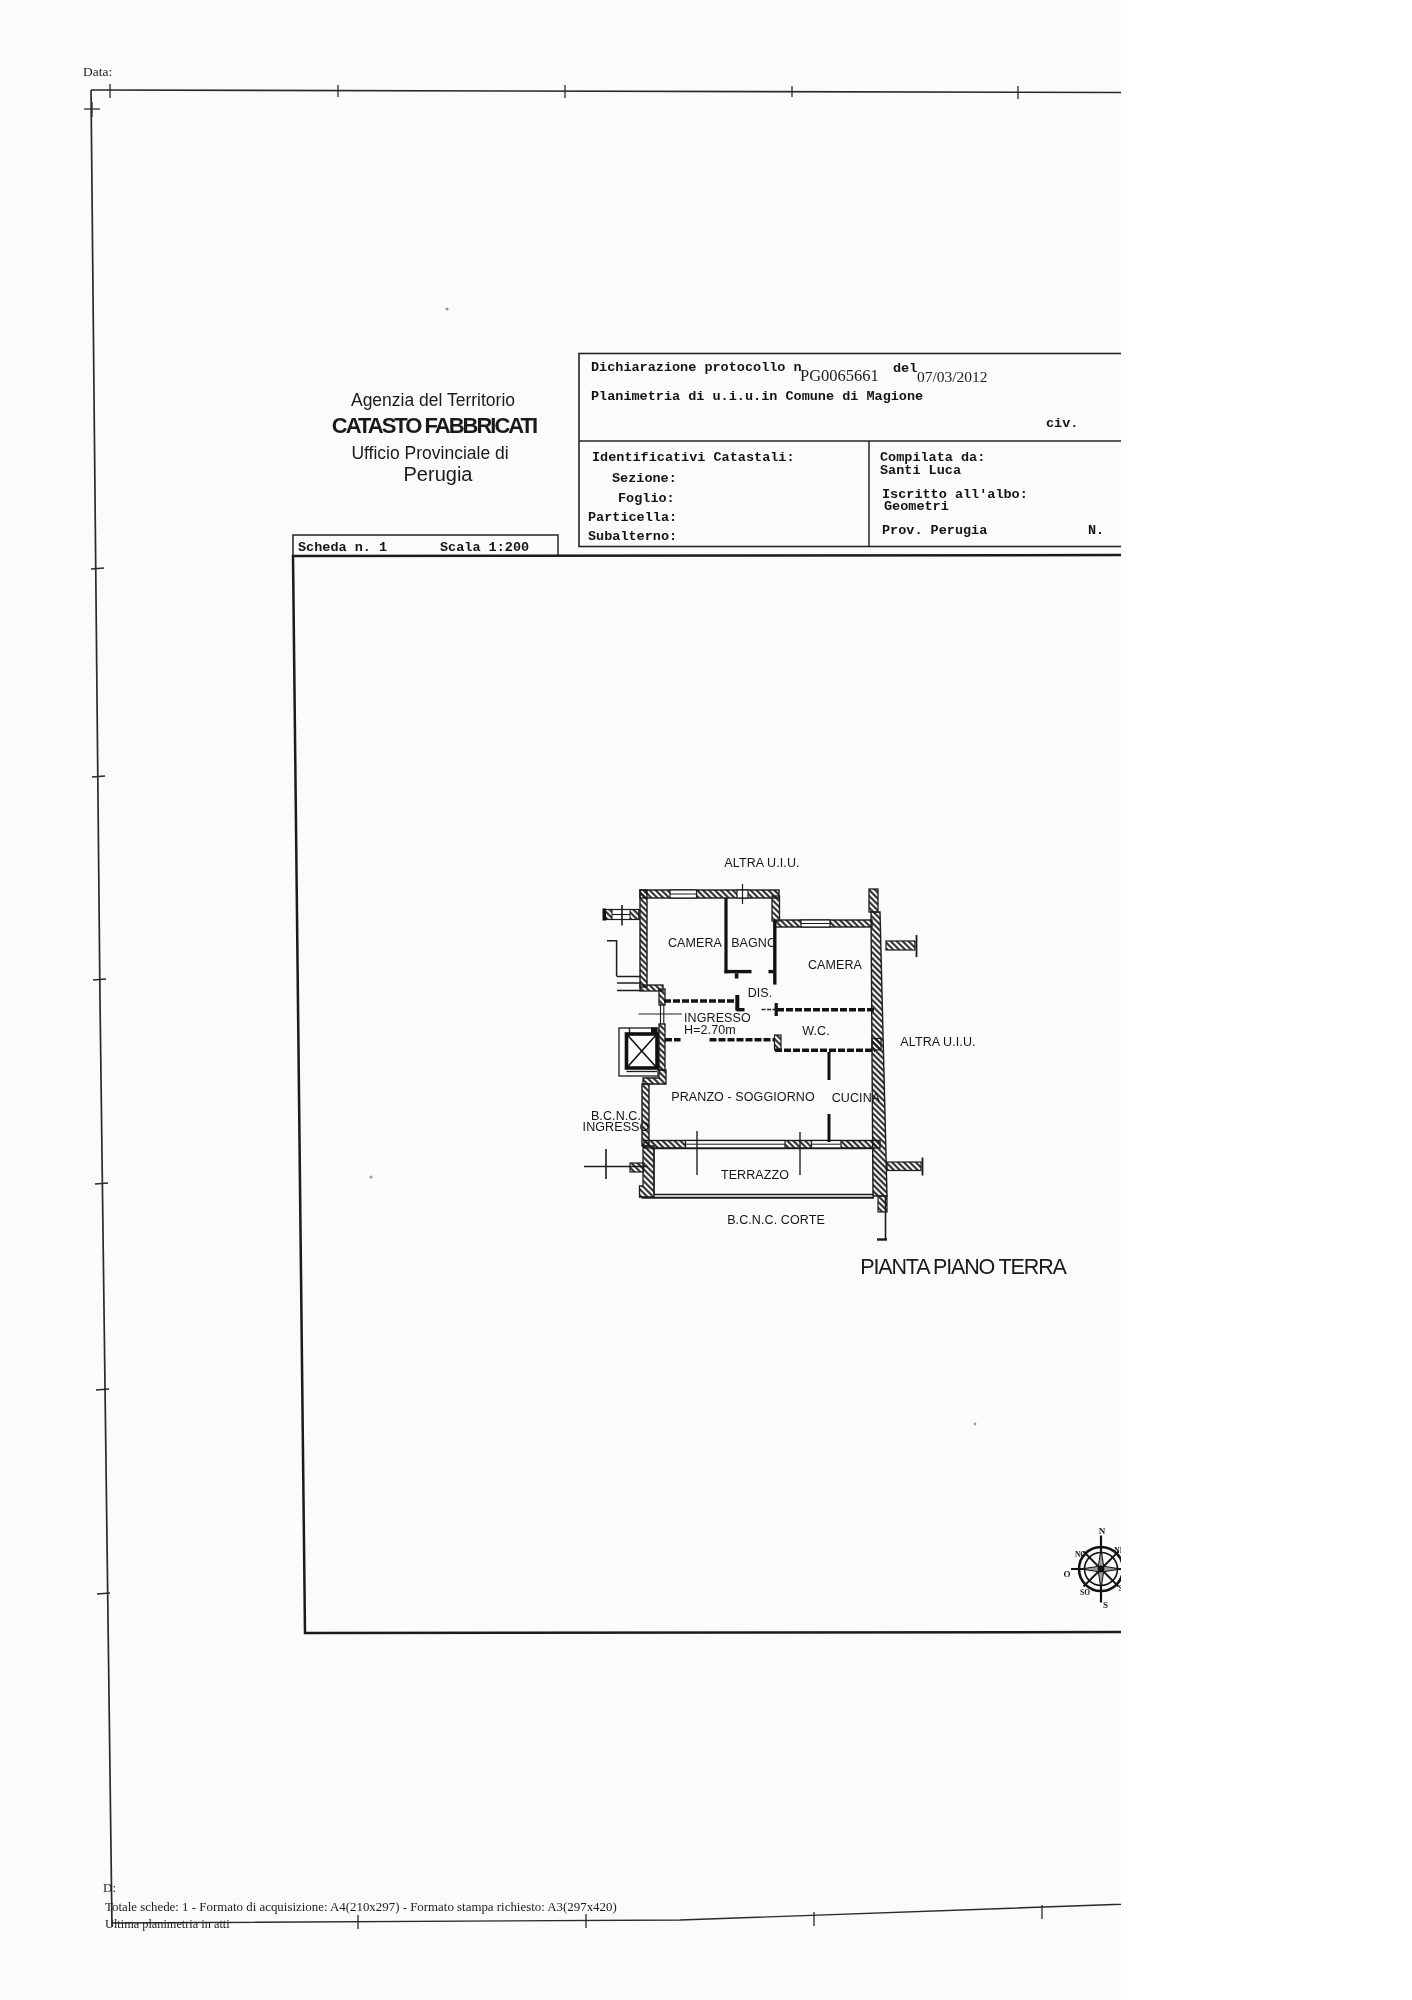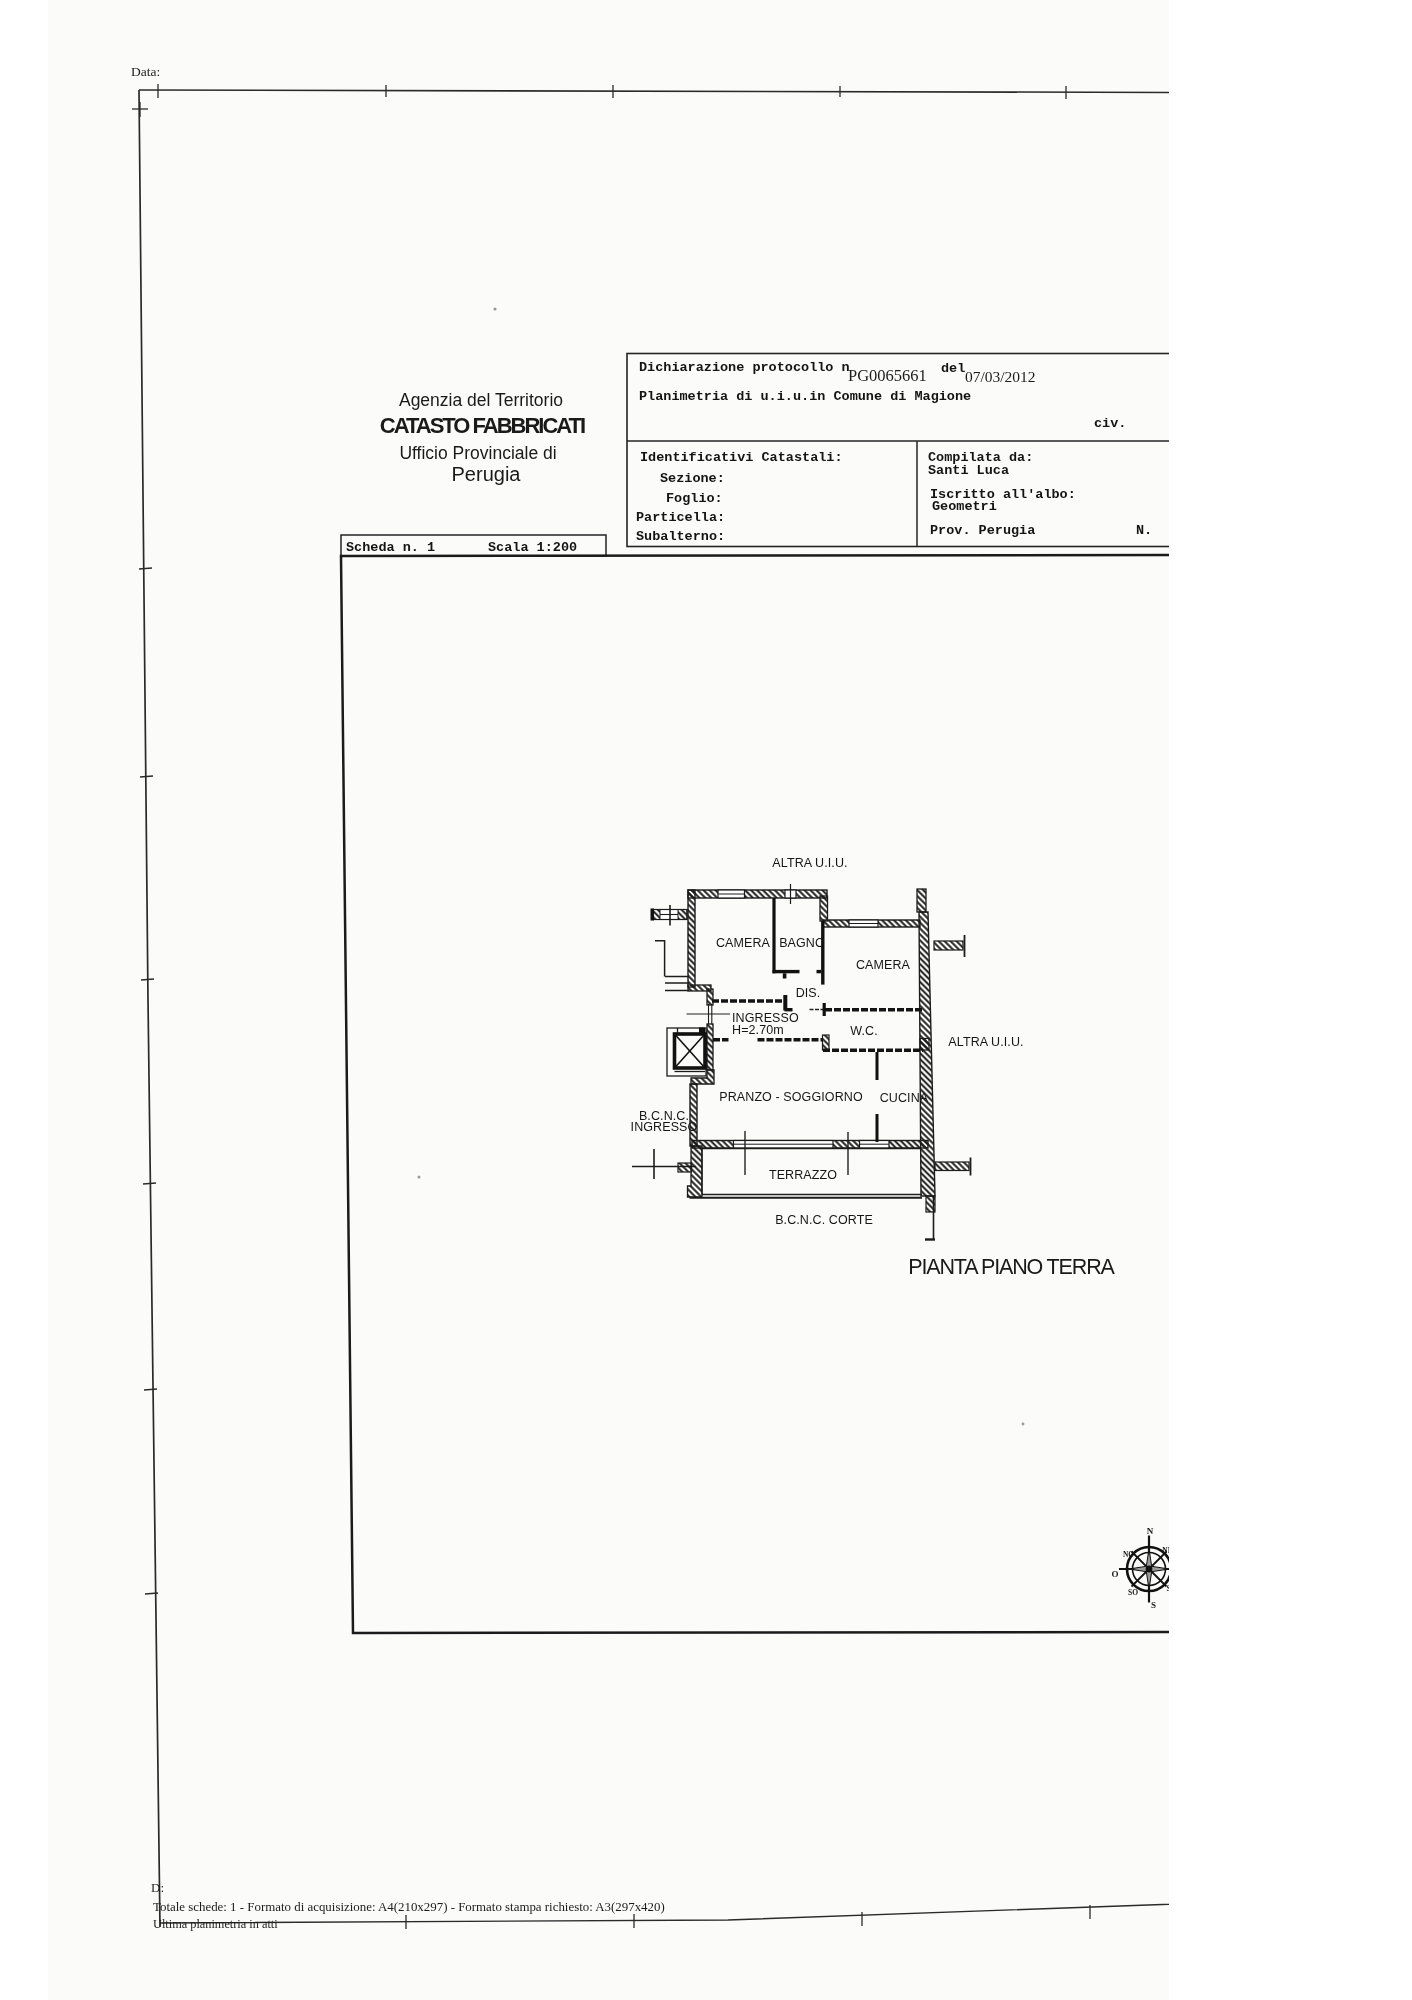--- a/index.html
+++ b/index.html
@@ -1,16 +1,16 @@
 <!DOCTYPE html>
 <html><head>
 <meta charset="utf-8">
 <style>
   html,body{margin:0;padding:0;background:#ffffff;}
-  #page{position:relative;width:1121px;height:2000px;background:#fbfbfa;overflow:hidden;margin-left:48px;}
+  #page{position:relative;width:1121px;height:2000px;background:#fbfbfa;overflow:hidden;}
   svg{position:absolute;left:0;top:0;}
   text{fill:#1a1a1a;}
   .mono{font-family:"Liberation Mono",monospace;font-weight:bold;font-size:13.5px;fill:#141414;}
   .serif{font-family:"Liberation Serif",serif;fill:#1c1c1c;}
   .sans{font-family:"Liberation Sans",sans-serif;fill:#1a1a1a;}
   .plab{font-family:"Liberation Sans",sans-serif;font-size:12.5px;fill:#161616;letter-spacing:0.1px;}
 </style>
 </head>
 <body>
 <div id="page">

